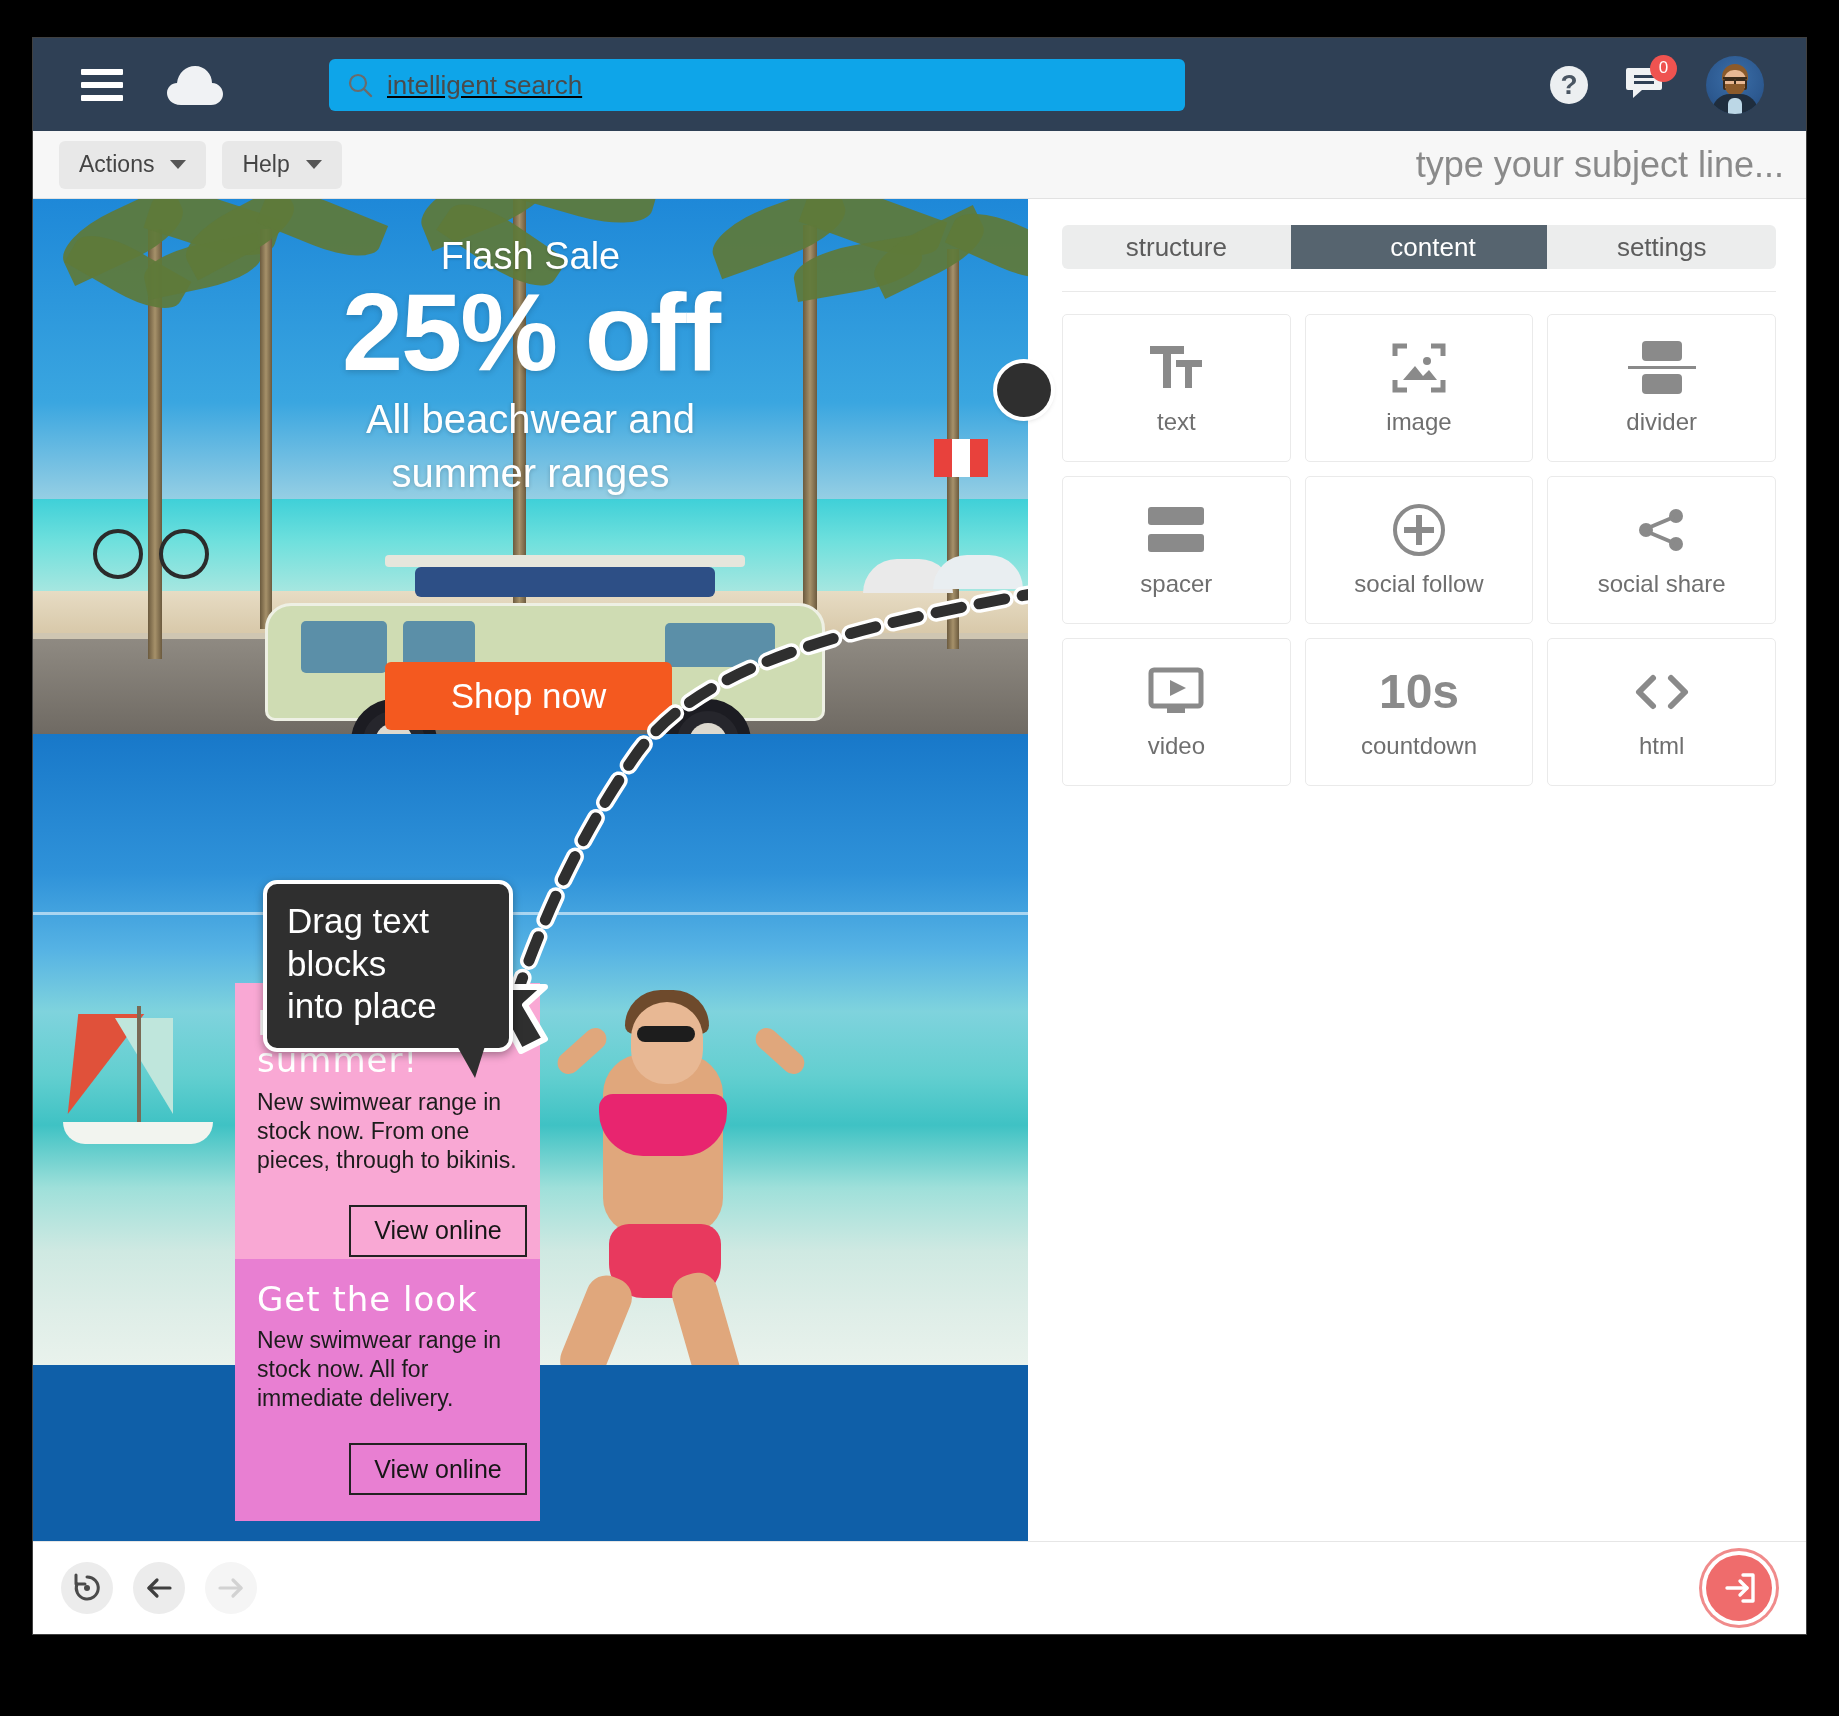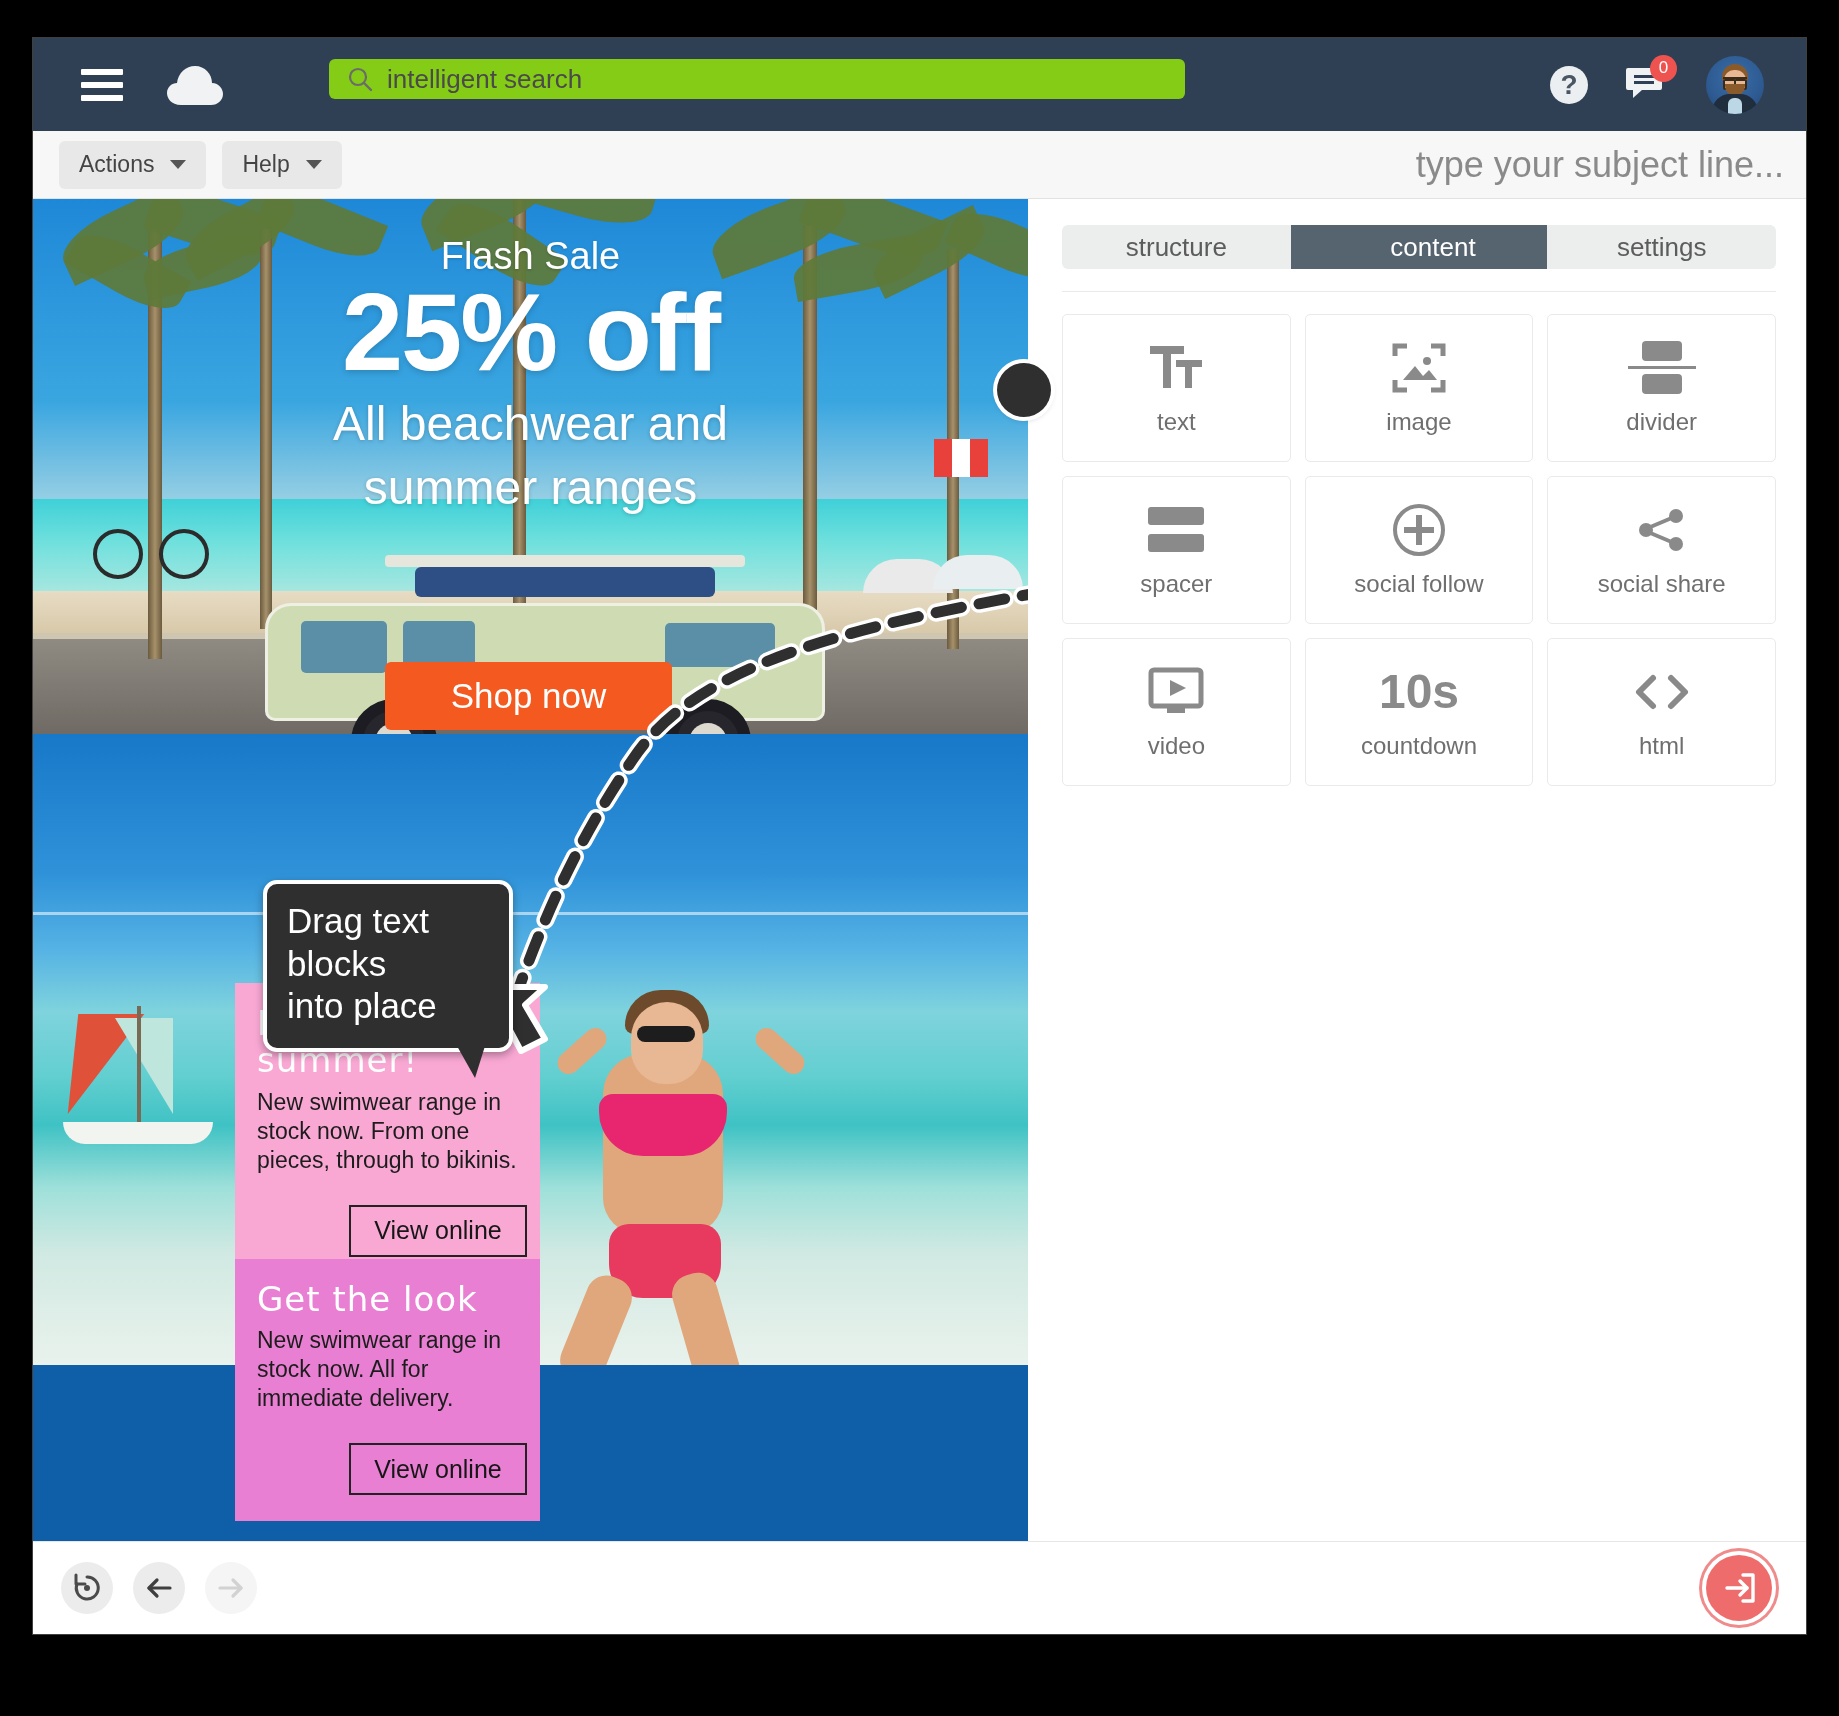--- a/index.html
+++ b/index.html
@@ -35,26 +35,27 @@
     display: flex; flex-direction: column; justify-content: space-between;
     cursor: pointer;
   }
   .hamburger span { display:block; height: 6px; background:#fff; border-radius:1px; }
   .cloud-logo { margin-left: 42px; width: 60px; height: 44px; position: relative; cursor: pointer; }
   .cloud-logo svg { display:block; }
 
   .search-box {
     position: absolute;
     left: 296px; top: 21px;
-    width: 856px; height: 40px;
-    background: #84cc16;
+    width: 856px; height: 52px;
+    background: #0ea5e9;
     border-radius: 6px;
     display: flex; align-items: center;
     padding-left: 18px;
     cursor: text;
+    text-decoration: underline;
   }
   .search-box .mag { width: 26px; height: 26px; flex:0 0 auto; }
   .search-text {
     margin-left: 14px;
     font-size: 26px;
     color: #4a4a4a;
   }
 
   .nav-right {
     position: absolute;
@@ -152,21 +153,21 @@
   .umb { position:absolute; width:90px; height:34px; background:#eaeaea; border-radius: 45px 45px 0 0; }
   .umb.b { background:#e9eef1; }
   .flag { position:absolute; right:40px; top:240px; width:54px; height:38px; background:#e8413c; }
   .flag .fw { position:absolute; left:18px; top:0; width:18px; height:38px; background:#fff; }
   .bike { position:absolute; left:60px; top:330px; }
   .bike .bw { position:absolute; width:50px;height:50px;border:4px solid #2b2b2b;border-radius:50%; }
 
   .hero-text { position:absolute; left:0; top:0; width:995px; text-align:center; color:#fff; }
   .flash-sale { margin-top: 36px; font-size: 38px; font-weight: 400; text-shadow: 0 1px 3px rgba(0,0,0,.2); }
   .pct-off { font-size: 110px; font-weight: 700; letter-spacing: -2px; line-height: 1.05; margin-top:-4px; text-shadow: 0 2px 6px rgba(0,0,0,.18); }
-  .sub-head { font-size: 48px; font-weight: 400; line-height: 1.25; margin-top: 4px; text-shadow: 0 1px 4px rgba(0,0,0,.2); }
+  .sub-head { font-size: 40px; font-weight: 400; line-height: 1.25; margin-top: 4px; text-shadow: 0 1px 4px rgba(0,0,0,.2); }
 
   .shop-now {
     position:absolute; left: 352px; top: 463px;
     width: 287px; height: 68px;
     background: #f4591f; color:#fff;
     font-size: 35px; display:flex; align-items:center; justify-content:center;
     cursor:pointer; border-radius: 6px;
   }
 
   

